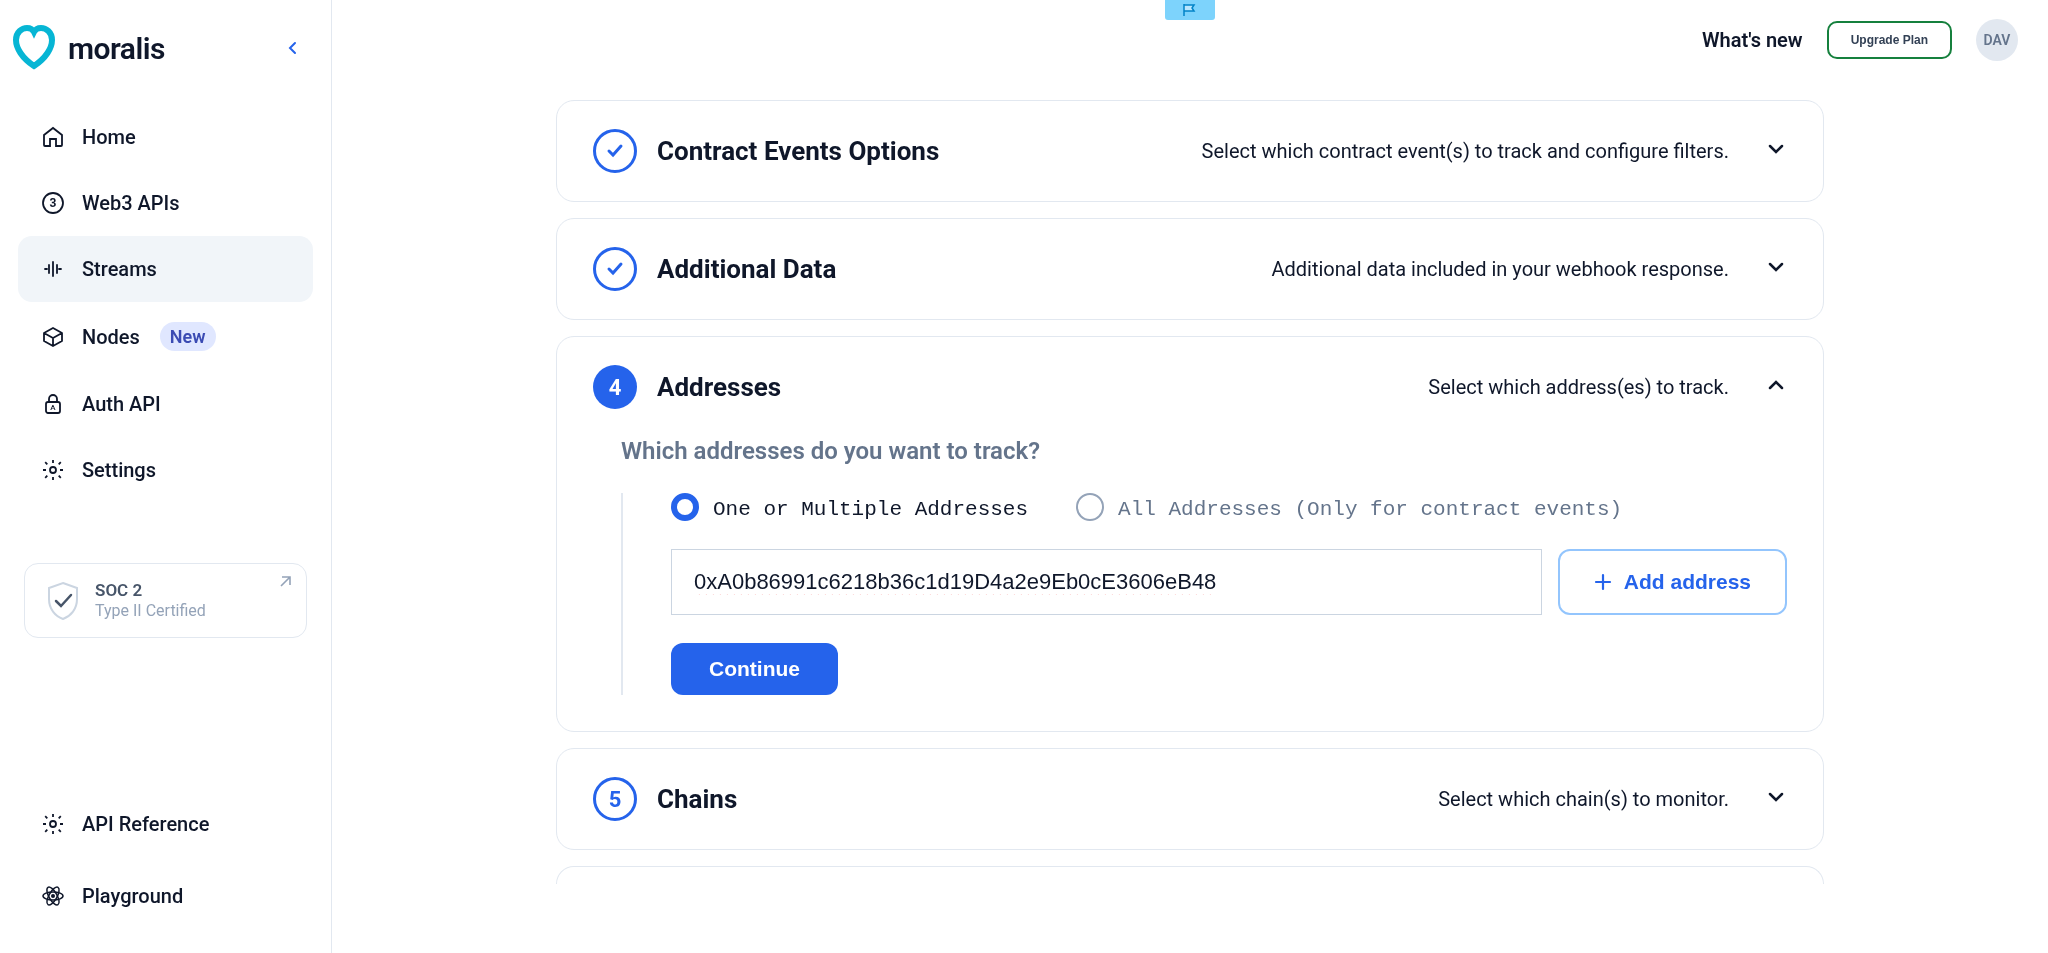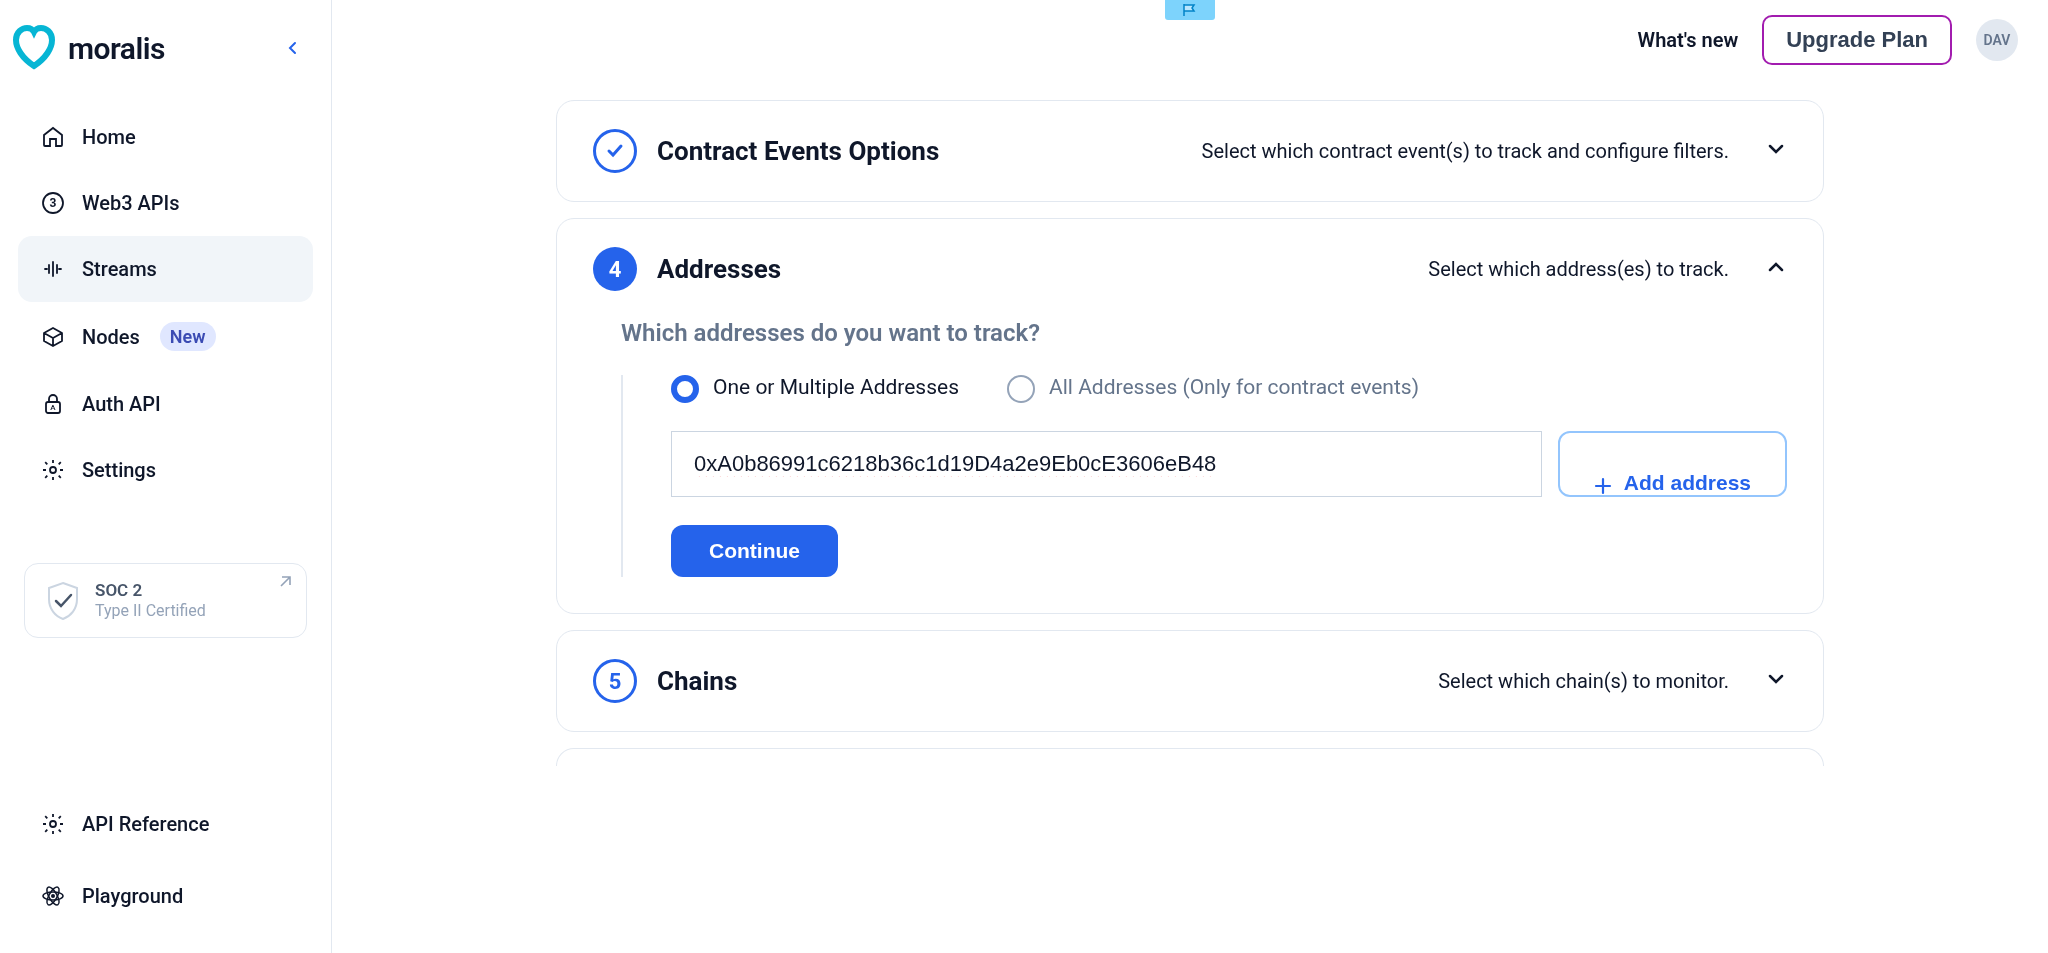--- a/index.html
+++ b/index.html
@@ -28,49 +28,49 @@
     .soc-arrow { position: absolute; top: 10px; right: 14px; color: #94a3b8; }
     
     .nav-bottom { margin-top: auto; padding: 0 18px; display: flex; flex-direction: column; gap: 6px; }
     
     
     .main { flex: 1; display: flex; flex-direction: column; overflow: hidden; }
     .topbar { display: flex; align-items: center; justify-content: space-between; padding: 0 30px; height: 80px; position: relative; }
     .flag-tab { position: absolute; left: 50%; transform: translateX(-50%); top: 0; width: 50px; height: 20px; background: #7dd3fc; border-radius: 0 0 3px 3px; display: flex; align-items: center; justify-content: center; }
     .topbar-right { display: flex; align-items: center; gap: 24px; margin-left: auto; }
     .whats-new { font-size: 20px; font-weight: 600; color: #0f172a; cursor: pointer; }
-    .upgrade-btn { border: 2px solid #a21caf; background: #fff; padding: 10px 22px; border-radius: 10px; font-size: 22px; font-weight: 600; color: #334155; cursor: pointer; }
+    .upgrade-btn { border: 2px solid #15803d; background: #fff; padding: 10px 22px; border-radius: 10px; font-size: 12px; font-weight: 600; color: #334155; cursor: pointer; }
     .avatar { width: 42px; height: 42px; border-radius: 50%; background: #e2e8f0; color: #64748b; font-size: 14px; font-weight: 600; display: flex; align-items: center; justify-content: center; }
     
     .content { flex: 1; overflow-y: auto; padding: 20px 0 40px 0; display: flex; flex-direction: column; align-items: center; gap: 16px; }
     
     .panel { width: 1268px; border: 1px solid #e2e8f0; border-radius: 18px; background: #fff; }
     .panel-header { display: flex; align-items: center; padding: 28px 36px; cursor: pointer; gap: 20px; }
     .step-icon { width: 44px; height: 44px; border-radius: 50%; display: flex; align-items: center; justify-content: center; flex-shrink: 0; }
     .step-icon.check { border: 3px solid #2563eb; color: #2563eb; }
     .step-icon.num-filled { background: #2563eb; color: #fff; font-size: 22px; font-weight: 700; }
     .step-icon.num-outline { border: 3px solid #2563eb; color: #2563eb; font-size: 22px; font-weight: 700; }
     .panel-title { font-size: 26px; font-weight: 700; color: #0f172a; }
     .panel-sub { margin-left: auto; font-size: 20px; color: #0f172a; }
     .panel-chev { margin-left: 16px; color: #0f172a; }
     
     .panel-body { padding: 0 36px 36px 64px; }
     .question { font-size: 24px; font-weight: 600; color: #64748b; margin-bottom: 28px; }
     .body-inner { border-left: 2px solid #e2e8f0; padding-left: 48px; }
     
     .radio-row { display: flex; align-items: center; gap: 48px; margin-bottom: 28px; }
-    .radio-opt { display: flex; align-items: flex-start; gap: 14px; cursor: pointer; }
+    .radio-opt { display: flex; align-items: flex-end; gap: 14px; cursor: pointer; font-family: Liberation Mono, monospace; }
     .radio { width: 28px; height: 28px; border-radius: 50%; border: 2px solid #94a3b8; display: flex; align-items: center; justify-content: center; }
     .radio.selected { border: 6px solid #2563eb; }
     .radio-label { font-size: 21px; color: #0f172a; }
     .radio-label.muted { color: #64748b; }
     
     .input-row { display: flex; align-items: center; gap: 16px; margin-bottom: 28px; }
     .addr-input { flex: 1; max-width: 900px; height: 66px; border: 1.5px solid #cbd5e1; border-radius: 0; padding: 0 22px; font-size: 22px; color: #0f172a; outline: none; text-decoration-line: underline; text-decoration-style: wavy; text-decoration-color: #ef4444; text-decoration-thickness: 1px; text-underline-offset: 5px; }
-    .add-addr-btn { height: 66px; padding: 0 34px; border: 2px solid #93c5fd; background: #fff; color: #2563eb; border-radius: 12px; font-size: 21px; font-weight: 600; display: flex; align-items: flex-end; gap: 12px; cursor: pointer; }
+    .add-addr-btn { height: 66px; padding: 0 34px; border: 2px solid #93c5fd; background: #fff; color: #2563eb; border-radius: 12px; font-size: 21px; font-weight: 600; display: flex; align-items: center; gap: 12px; cursor: pointer; }
     
     .continue-btn { height: 52px; padding: 0 38px; background: #2563eb; color: #fff; border: none; border-radius: 12px; font-size: 21px; font-weight: 600; cursor: pointer; }
     
     .panel-partial { width: 1268px; border: 1px solid #e2e8f0; border-top: 1px solid #e2e8f0; border-bottom: none; border-radius: 18px 18px 0 0; height: 18px; }
   </style>
 </head>
 <body>
 
 <div class="app">
 
@@ -217,20 +217,36 @@
           <span class="panel-title">Contract Events Options</span>
           <span class="panel-sub">Select which contract event(s) to track and configure filters.</span>
           <span class="panel-chev">
             <svg width="22" height="22" viewBox="0 0 22 22">
                 <path d="M5 8 L11 14 L17 8" stroke="currentColor" stroke-width="2.5" fill="none" stroke-linecap="round"></path>
               </svg>
           </span>
         </div>
       </div>
 
+      <div class="panel">
+        <div class="panel-header">
+          <div class="step-icon check">
+            <svg width="22" height="22" viewBox="0 0 22 22">
+                <path d="M5 11 L9 15 L17 6" stroke="currentColor" stroke-width="3" fill="none" stroke-linecap="round"></path>
+              </svg>
+          </div>
+          <span class="panel-title">Additional Data</span>
+          <span class="panel-sub">Additional data included in your webhook response.</span>
+          <span class="panel-chev">
+            <svg width="22" height="22" viewBox="0 0 22 22">
+                <path d="M5 8 L11 14 L17 8" stroke="currentColor" stroke-width="2.5" fill="none" stroke-linecap="round"></path>
+              </svg>
+          </span>
+        </div>
+      </div>
 
       <div class="panel">
         <div class="panel-header">
           <div class="step-icon num-filled">4</div>
           <span class="panel-title">Addresses</span>
           <span class="panel-sub">Select which address(es) to track.</span>
           <span class="panel-chev">
             <svg width="22" height="22" viewBox="0 0 22 22">
                 <path d="M5 14 L11 8 L17 14" stroke="currentColor" stroke-width="2.5" fill="none" stroke-linecap="round"></path>
               </svg>

